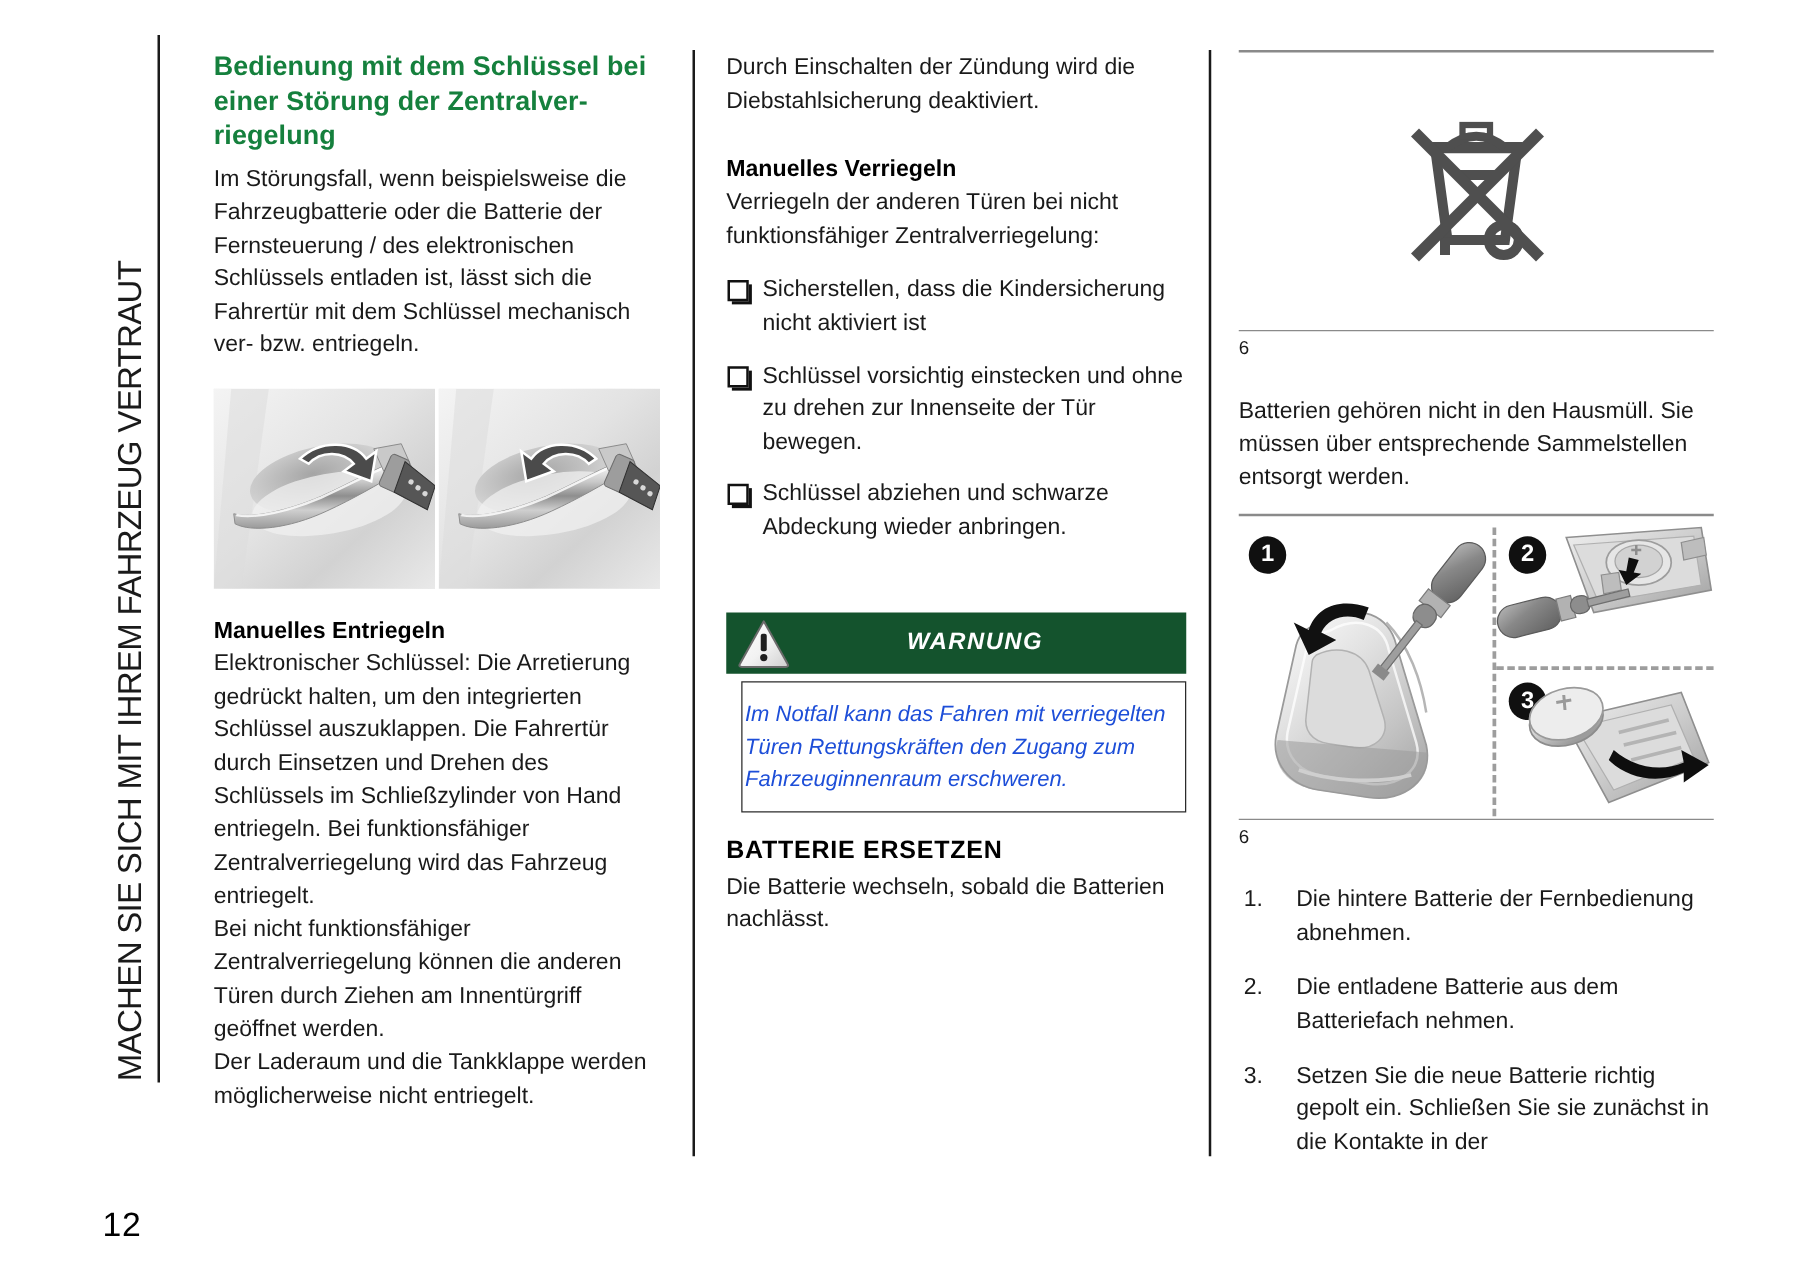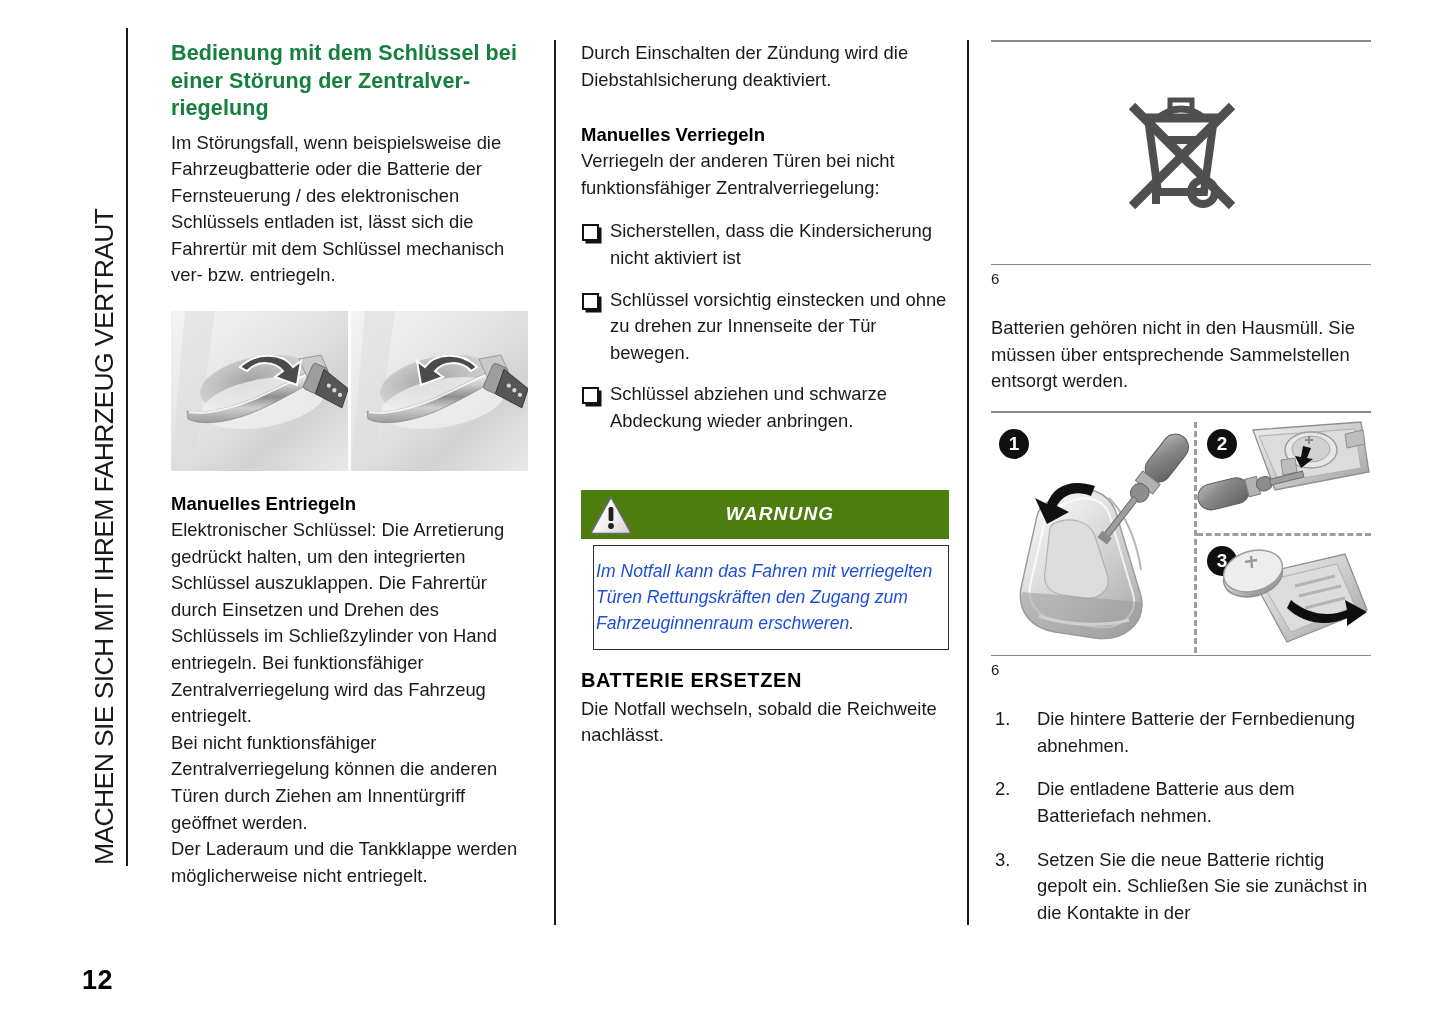--- a/index.html
+++ b/index.html
@@ -140,21 +140,21 @@
     border: 2.2px solid #111;
     background: #fff;
     box-shadow: 3px 3px 0 -0.5px #111;
   }
 
   
   .warn-block { margin-top: 4px; }
   .warn-head {
     position: relative;
     height: 49px;
-    background: #4d7c0f;
+    background: #14532d;
     display: flex;
     align-items: center;
   }
   .warn-tri {
     position: absolute;
     left: 8px;
     top: 4px;
     width: 44px;
     height: 41px;
   }
@@ -248,21 +248,21 @@
     left: 4px; top: 0;
     font-size: 18.4px;
   }
 
   
   .folio {
     position: absolute;
     left: 82px;
     bottom: 22px;
     font-size: 27px;
-    font-weight: bold;
+    font-weight: normal;
     color: #000;
     letter-spacing: 0.5px;
   }
 </style>
 </head>
 <body>
 
 <div class="page">
 
   <div class="runhead-wrap">
@@ -386,21 +386,21 @@
           <rect x="19.6" y="13" width="4.8" height="14" rx="1.6" fill="#1f1f1f"></rect>
           <circle cx="22" cy="32" r="2.9" fill="#1f1f1f"></circle>
         </svg>
         <div class="warn-title">WARNUNG</div>
       </div>
       <div class="warn-body">Im Notfall kann das Fahren mit verriegelten Türen Rettungskräften den Zugang zum Fahrzeuginnenraum erschweren.</div>
     </div>
 
     <div class="gap-m"></div>
     <h3 class="caps-head">BATTERIE ERSETZEN</h3>
-    <p class="body">Die Notfall wechseln, sobald die Reichweite nachlässt.</p>
+    <p class="body">Die Batterie wechseln, sobald die Batterien nachlässt.</p>
   </div>
 
   <div class="col col-3">
 
     <div class="hr-thin"></div>
 
     <div class="weee-wrap">
       <svg viewBox="0 0 150 150" width="150" height="150">
         <g stroke="#4f4f4f" fill="none" stroke-width="8">
 

